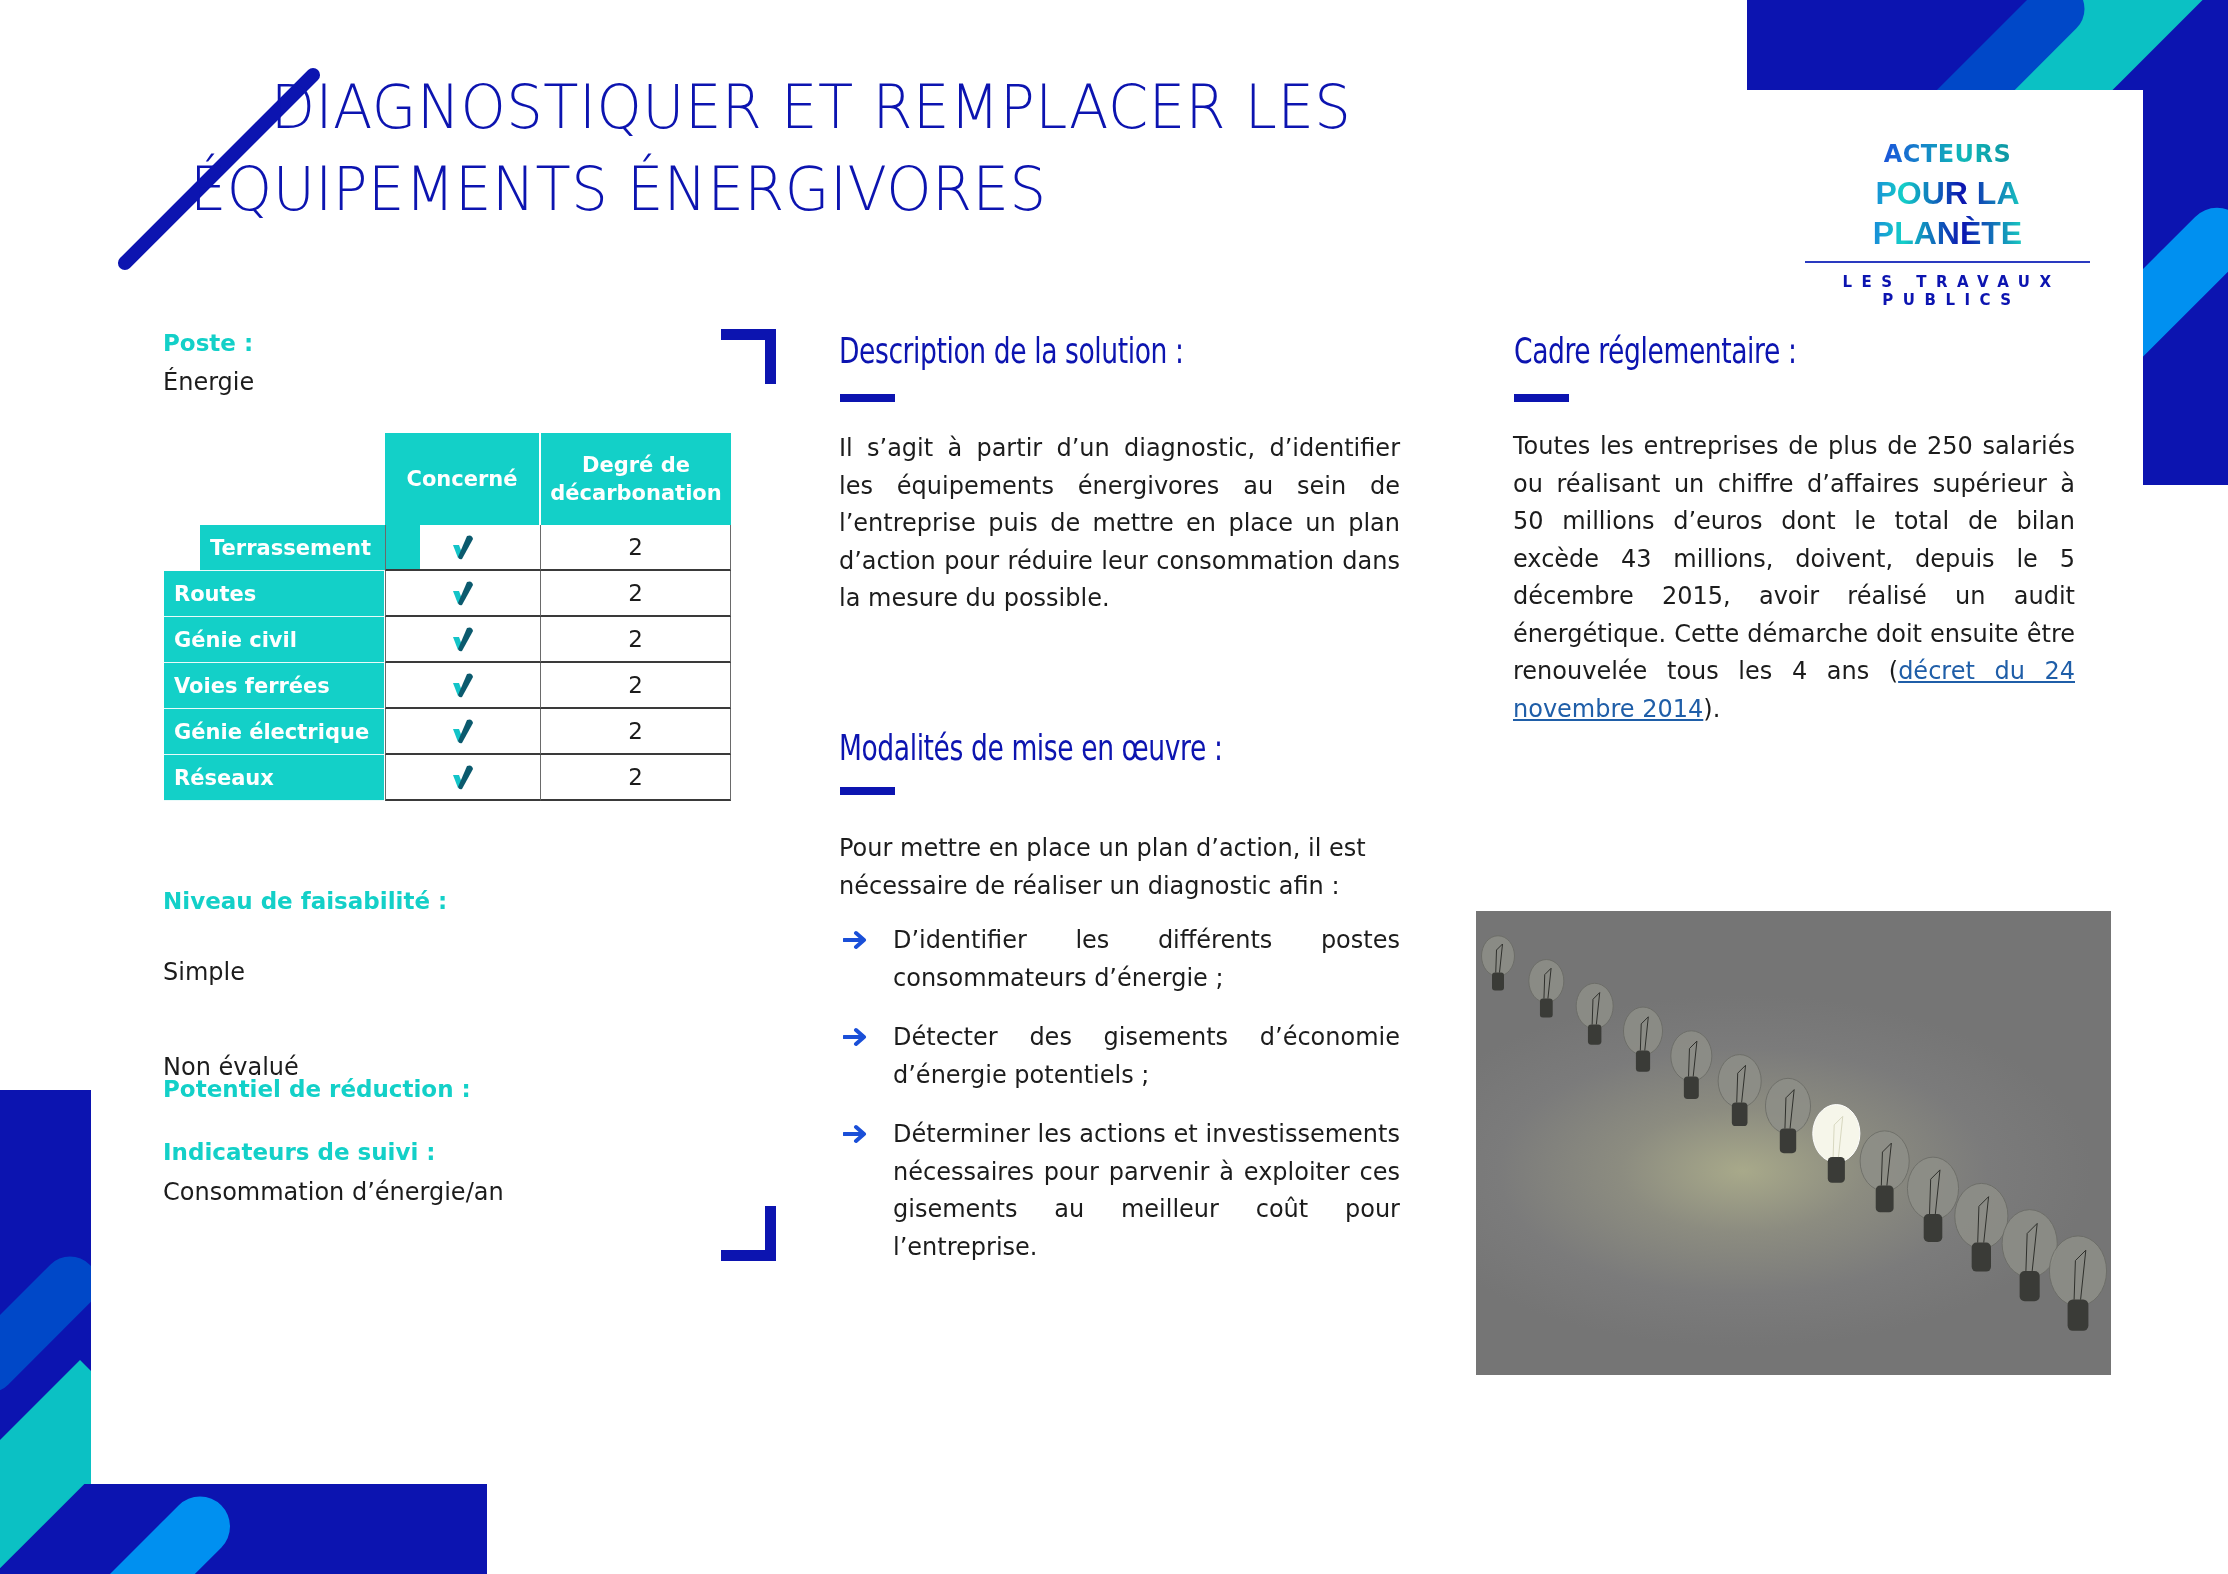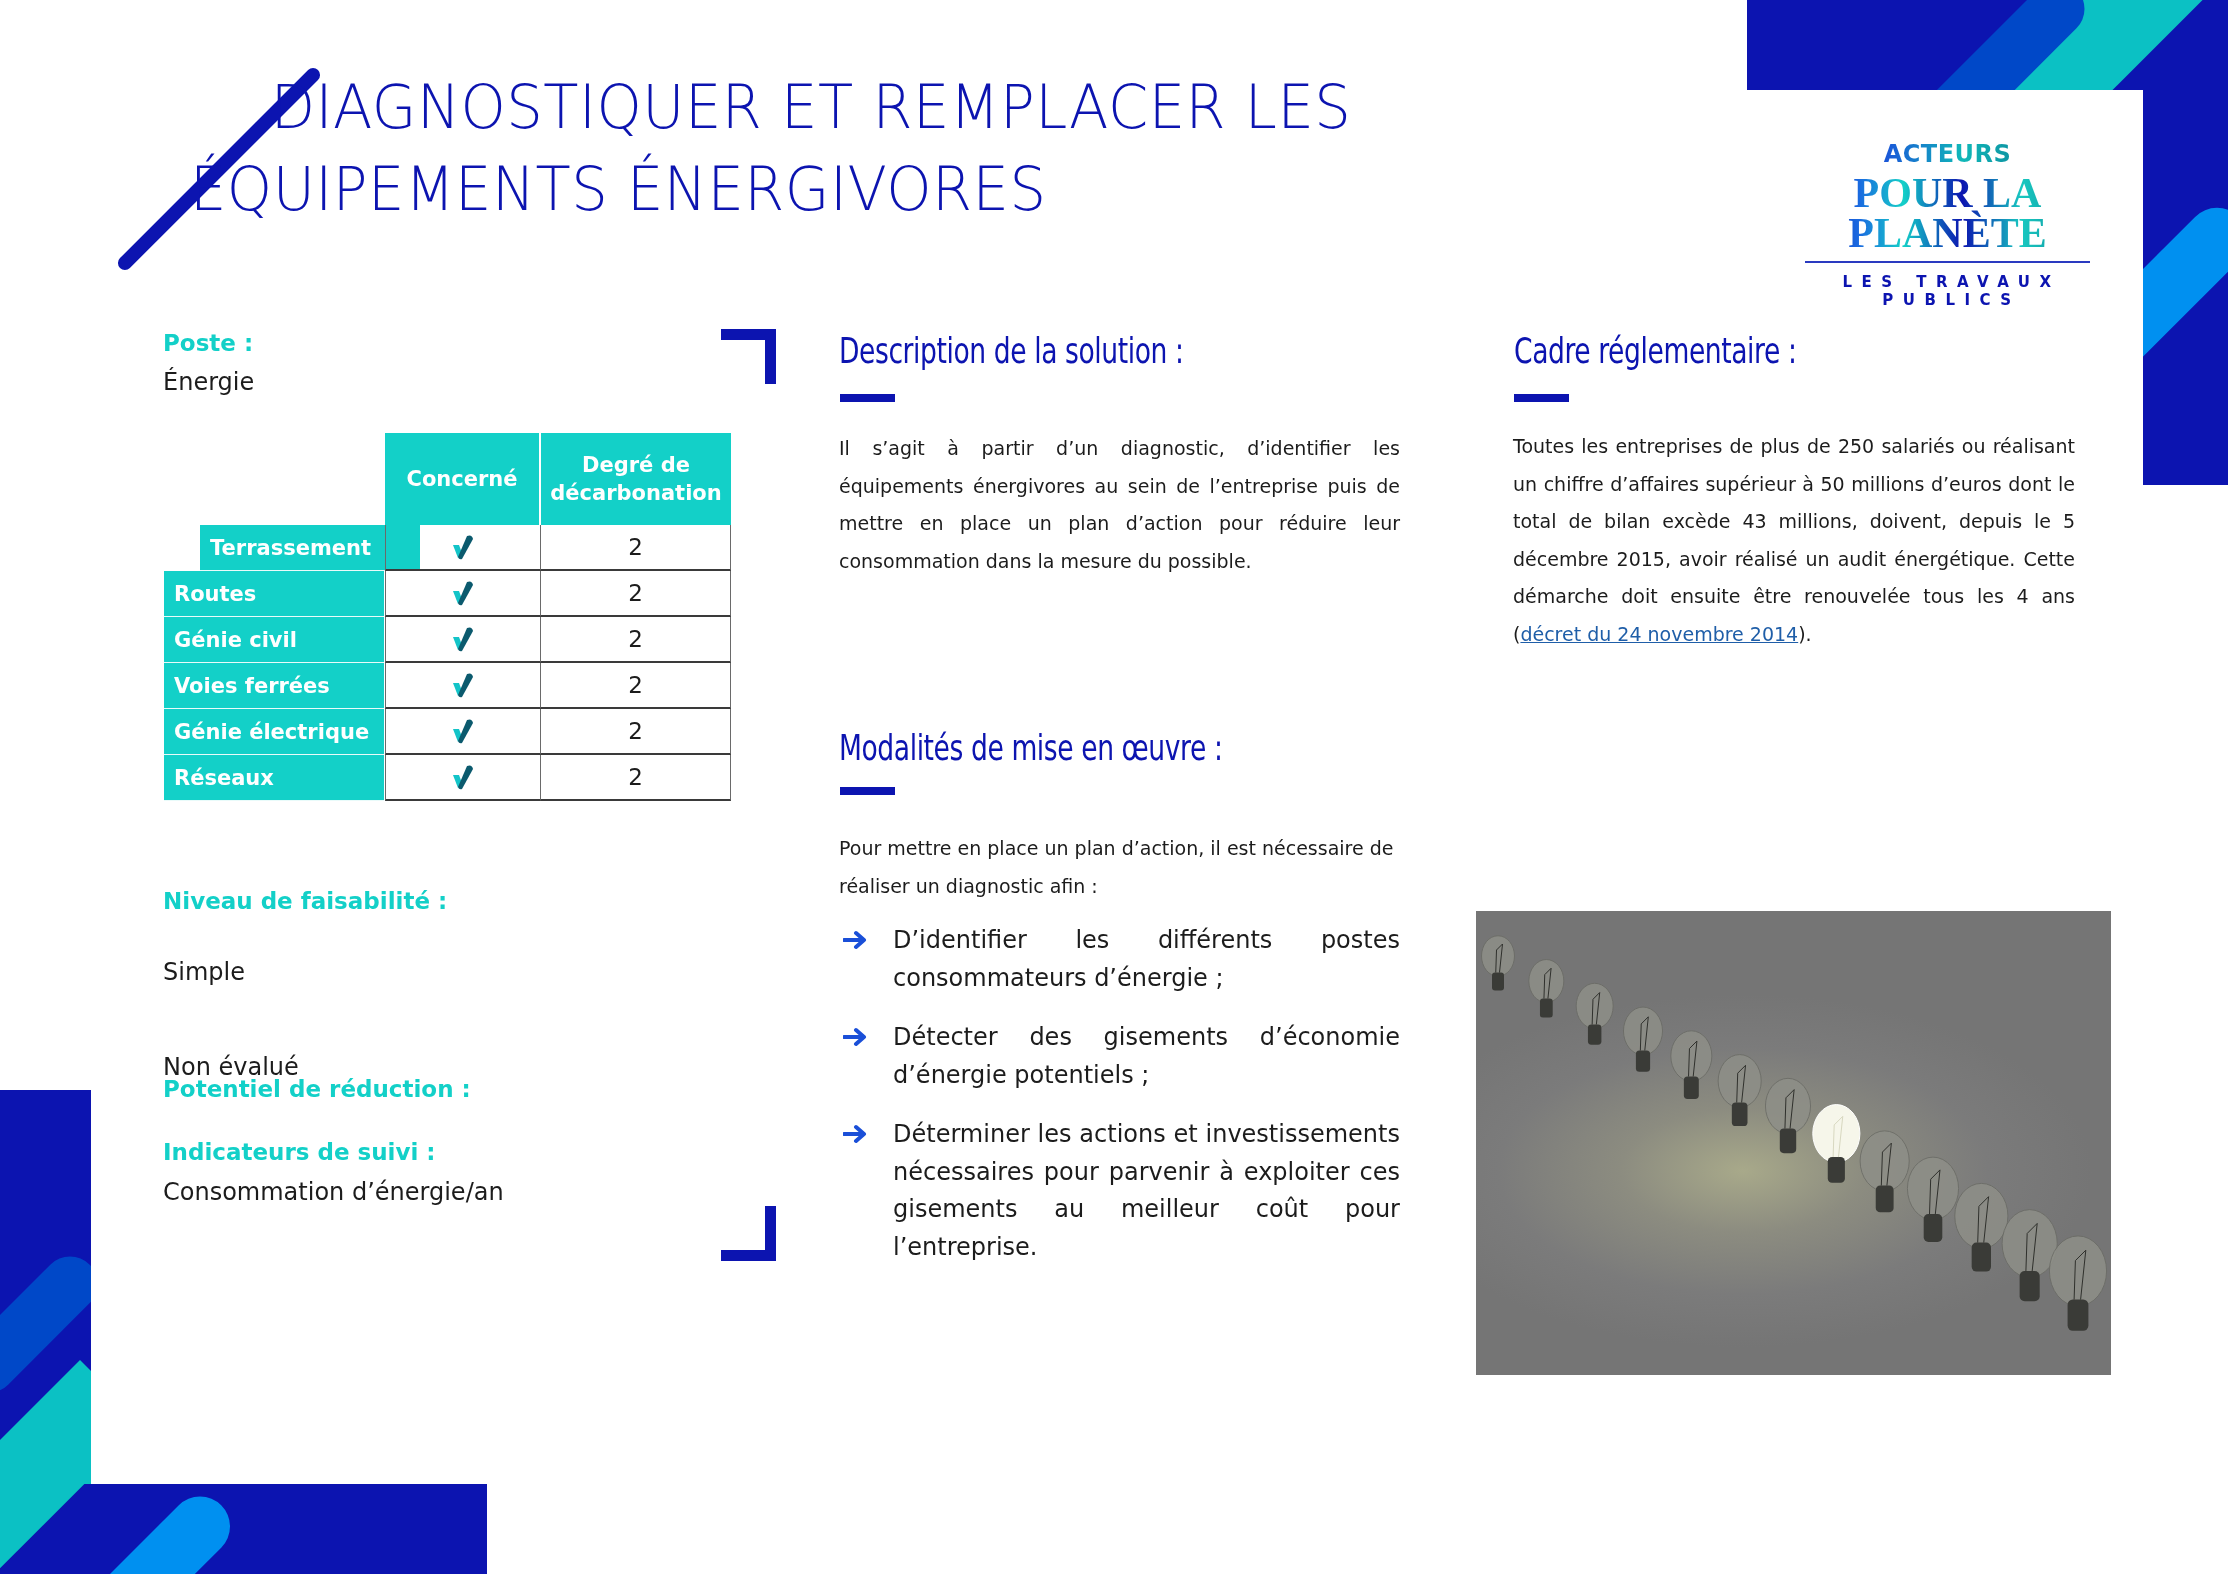--- a/index.html
+++ b/index.html
@@ -18,21 +18,21 @@
 
   .title-line { position: absolute; left: 113px; top: -12px; width: 14px; height: 280px; background: #0c14b0; border-radius: 7px; transform: rotate(45deg); transform-origin: 50% 100%; }
 
   .page-title { position: absolute; left: 190px; top: 66px; font-family: "DejaVu Sans", sans-serif; font-weight: 300; font-size: 60px; line-height: 82px; color: #0c14b0; letter-spacing: 0.5px; transform: scaleX(0.96); transform-origin: 0 0; }
   .page-title .l1 { display: block; padding-left: 84px; }
   .page-title .l2 { display: block; }
 
   
   .logo { position: absolute; left: 1800px; top: 135px; width: 295px; text-align: center; }
   .logo-l1 { font-family: "DejaVu Sans", sans-serif; font-weight: bold; font-size: 24px; line-height: 38px; background: linear-gradient(90deg, #0c14b0 0%, #1a5ad8 30%, #10b8b8 55%, #0e8fa0 75%, #18c0c0 100%); -webkit-background-clip: text; background-clip: text; color: transparent; letter-spacing: 0.5px; }
-  .logo-l2 { font-family: Liberation Serif, serif; font-weight: bold; font-size: 42px; line-height: 40px; background: linear-gradient(90deg, #0c14b0 0%, #1a6ae0 20%, #14d0c8 35%, #0c14b0 55%, #18c8c0 75%, #0e7a90 100%); -webkit-background-clip: text; background-clip: text; color: transparent; text-align: center; }
+  .logo-l2 { font-family: Liberation Sans, sans-serif; font-weight: bold; font-size: 32px; line-height: 40px; background: linear-gradient(90deg, #0c14b0 0%, #1a6ae0 20%, #14d0c8 35%, #0c14b0 55%, #18c8c0 75%, #0e7a90 100%); -webkit-background-clip: text; background-clip: text; color: transparent; text-align: center; }
   .logo-rule { width: 285px; height: 2px; background: #2a3ac0; margin: 8px auto 10px; }
   .logo-l3 { font-family: "DejaVu Sans", sans-serif; font-weight: bold; font-size: 15px; letter-spacing: 9.5px; color: #0c14b0; padding-left: 8px; }
 
   
   .lbl { position: absolute; left: 163px; font-family: "DejaVu Sans", sans-serif; font-weight: bold; font-size: 23px; color: #13d0c8; }
   .val { position: absolute; left: 163px; font-family: "DejaVu Sans", sans-serif; font-size: 24px; color: #1c1c1c; }
 
   
   .tbl { position: absolute; left: 164px; top: 433px; }
   .th { position: absolute; top: 0; height: 92px; background: #13d0c8; color: #fff; font-family: "DejaVu Sans", sans-serif; font-weight: bold; font-size: 21px; display: flex; align-items: center; justify-content: center; text-align: center; line-height: 28px; }
@@ -41,21 +41,21 @@
   .check { width: 26px; height: 28px; }
 
   .bracket { position: absolute; width: 55px; height: 55px; }
   .bracket-top { left: 721px; top: 329px; border-top: 11px solid #0c14b0; border-right: 11px solid #0c14b0; }
   .bracket-bottom { left: 721px; top: 1206px; border-bottom: 11px solid #0c14b0; border-right: 11px solid #0c14b0; }
 
   
   .sec-h { position: absolute; font-family: "Liberation Sans Narrow", "DejaVu Sans Condensed", "Liberation Sans", sans-serif; font-size: 36px; color: #0c14b0; transform: scaleX(0.82); transform-origin: 0 0; white-space: nowrap; letter-spacing: -0.5px; }
   .sec-bar { position: absolute; width: 55px; height: 8px; background: #0c14b0; }
 
-  .para { position: absolute; font-family: "DejaVu Sans", sans-serif; font-size: 19px; line-height: 37.5px; color: #1c1c1c; text-align: justify; text-align-last: left; }
+  .para { position: absolute; font-family: "DejaVu Sans", sans-serif; font-size: 24px; line-height: 37.5px; color: #1c1c1c; text-align: justify; text-align-last: left; }
   .para a { color: #1f5ea8; text-decoration: underline; }
 
   .bullets { position: absolute; left: 843px; top: 922px; width: 557px; list-style: none; }
   .bullets li { position: relative; padding-left: 50px; font-family: "DejaVu Sans", sans-serif; font-size: 24px; line-height: 37.5px; color: #1c1c1c; text-align: justify; text-align-last: left; margin-bottom: 22px; }
   .bullets li:last-child { text-align-last: left; }
   .arrow { position: absolute; left: 0; top: 6px; width: 26px; height: 24px; }
 
   .photo { position: absolute; left: 1476px; top: 911px; width: 635px; height: 464px; background: radial-gradient(ellipse 55% 38% at 42% 56%, #a8a98a 0%, #8c8c80 35%, #7b7b7b 70%, #757575 100%); overflow: hidden; }
 </style>
 </head>

